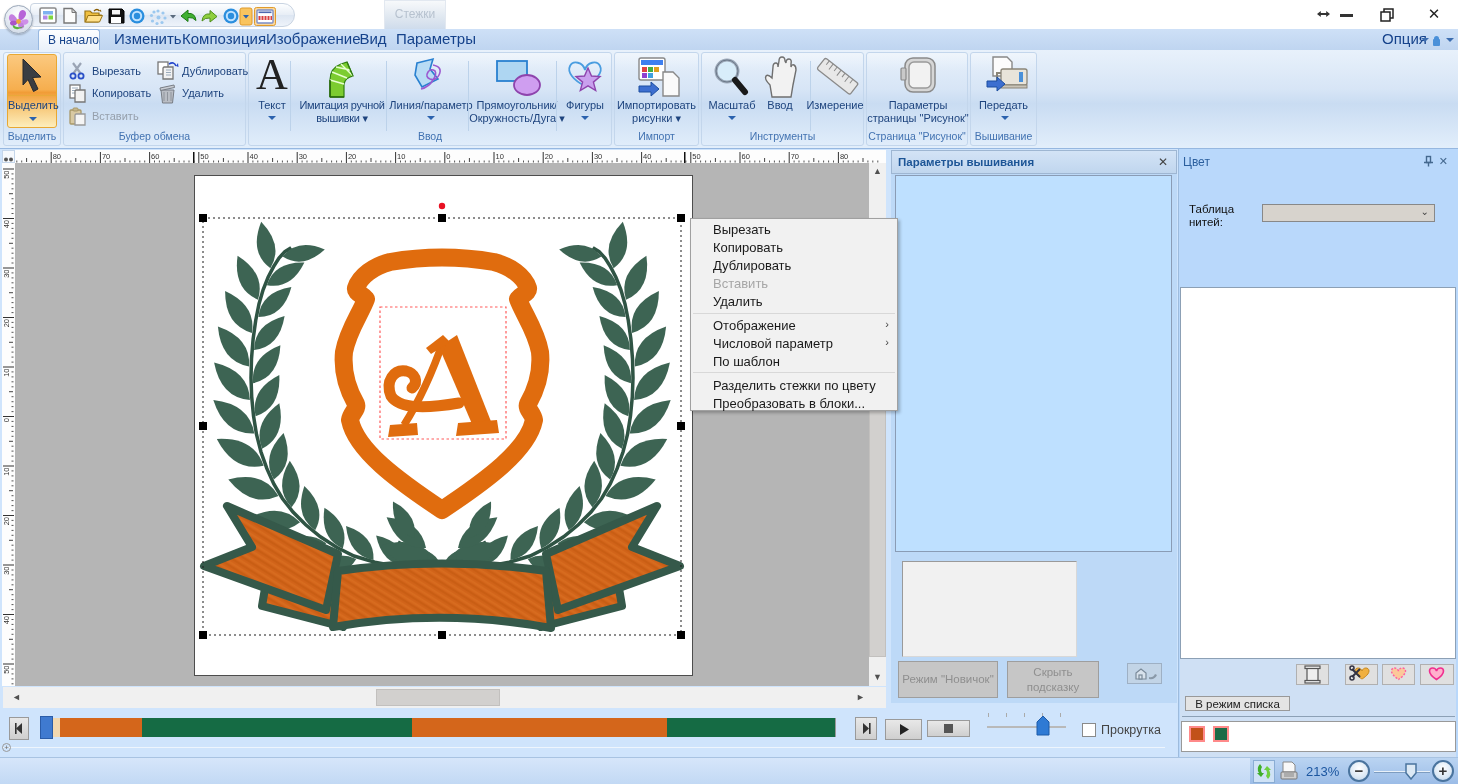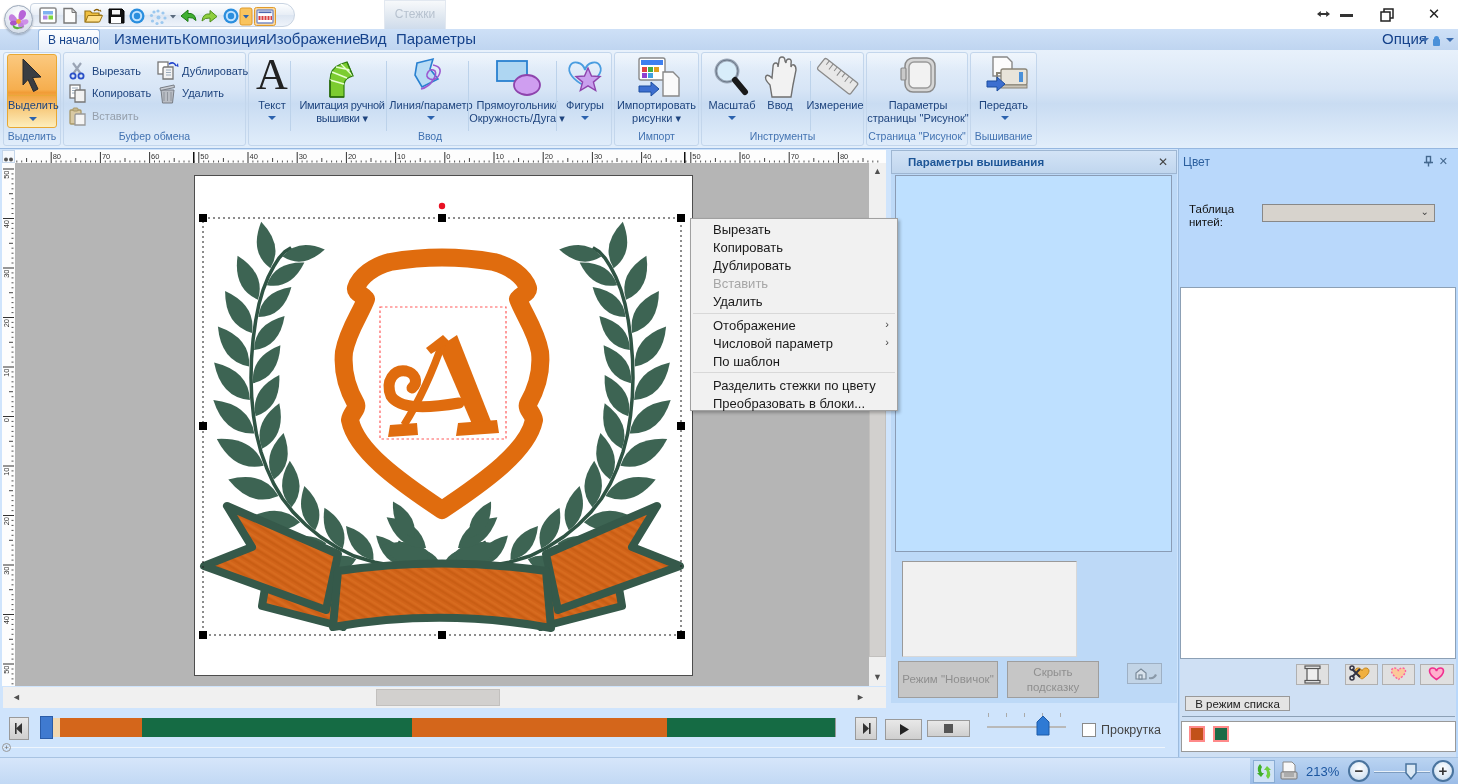--- a/index.html
+++ b/index.html
@@ -46,21 +46,21 @@
 
 #ctxmenu{position:absolute;left:690px;top:218px;width:208px;height:193px;background:#f1f1f1;
   border:1px solid #a0a0a0;box-shadow:2px 2px 3px rgba(0,0,0,.25);z-index:90}
 .mi{position:absolute;left:22px;font-size:13px;color:#1a1a1a;white-space:nowrap}
 .msep{position:absolute;left:2px;right:2px;height:1px;background:#d8d8d8}
 .marr{position:absolute;right:8px;font-size:11px;color:#444}
 
 #gapcol{position:absolute;left:886px;top:149px;width:292px;height:608px;background:#cfe4fc}
 #panel1{position:absolute;left:891px;top:150px;width:286px;height:553px;background:#bdd9f7}
 #p1hdr{position:absolute;left:0;top:0;right:0;height:24px;background:linear-gradient(#d3e3f6,#c0d6ee);
-  border:1px solid #9eb6d2;font-size:11.5px;font-weight:bold;color:#1d5596;line-height:23px;padding-left:16px}
+  border:1px solid #9eb6d2;font-size:11.5px;font-weight:bold;color:#1d5596;line-height:23px;padding-left:6px}
 #panel2{position:absolute;left:1178px;top:149px;width:280px;height:608px;background:#b9d8fb;border-left:1px solid #9dbbdd}
 
 #playrow{position:absolute;left:0;top:710px;width:1178px;height:47px;background:#cfe4fc}
 #statusbar{position:absolute;left:0;top:757px;width:1458px;height:27px;background:linear-gradient(#d6e6fa,#c2d9f4);border-top:1px solid #a8c3e2}
 #statustext{position:absolute;left:8px;top:7px;font-size:10.5px;color:#2b5d9e}
 .gbtn{position:absolute;background:linear-gradient(#e8e8e8,#cfcfcf);border:1px solid #9a9a9a}
 </style></head>
 <body>
 <div id="titlebar"></div>
 <div id="qat">

